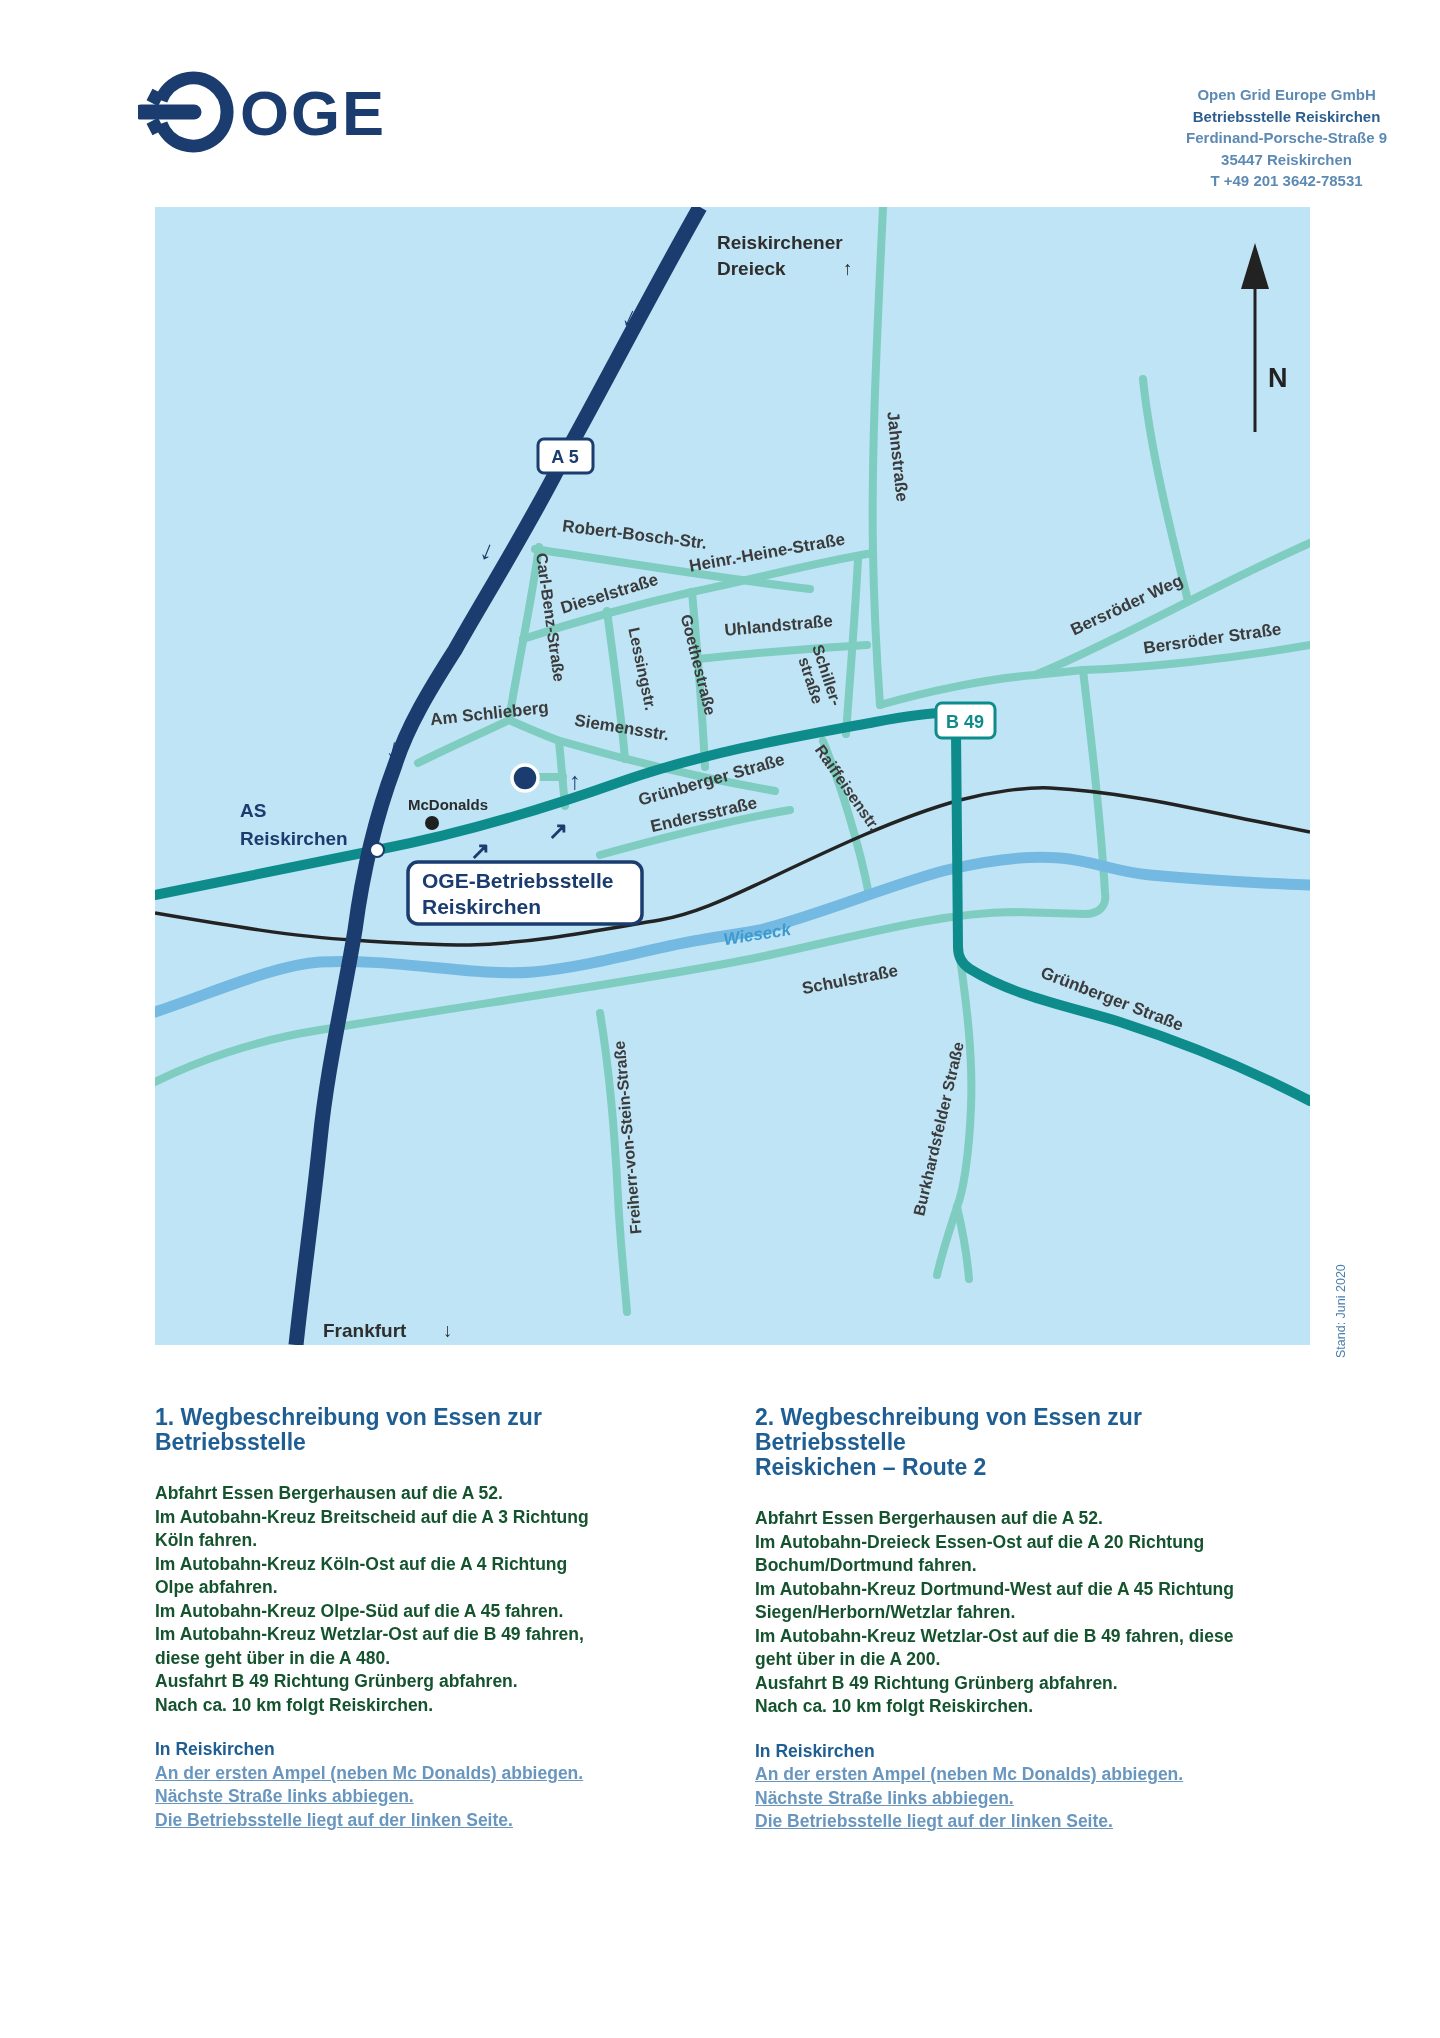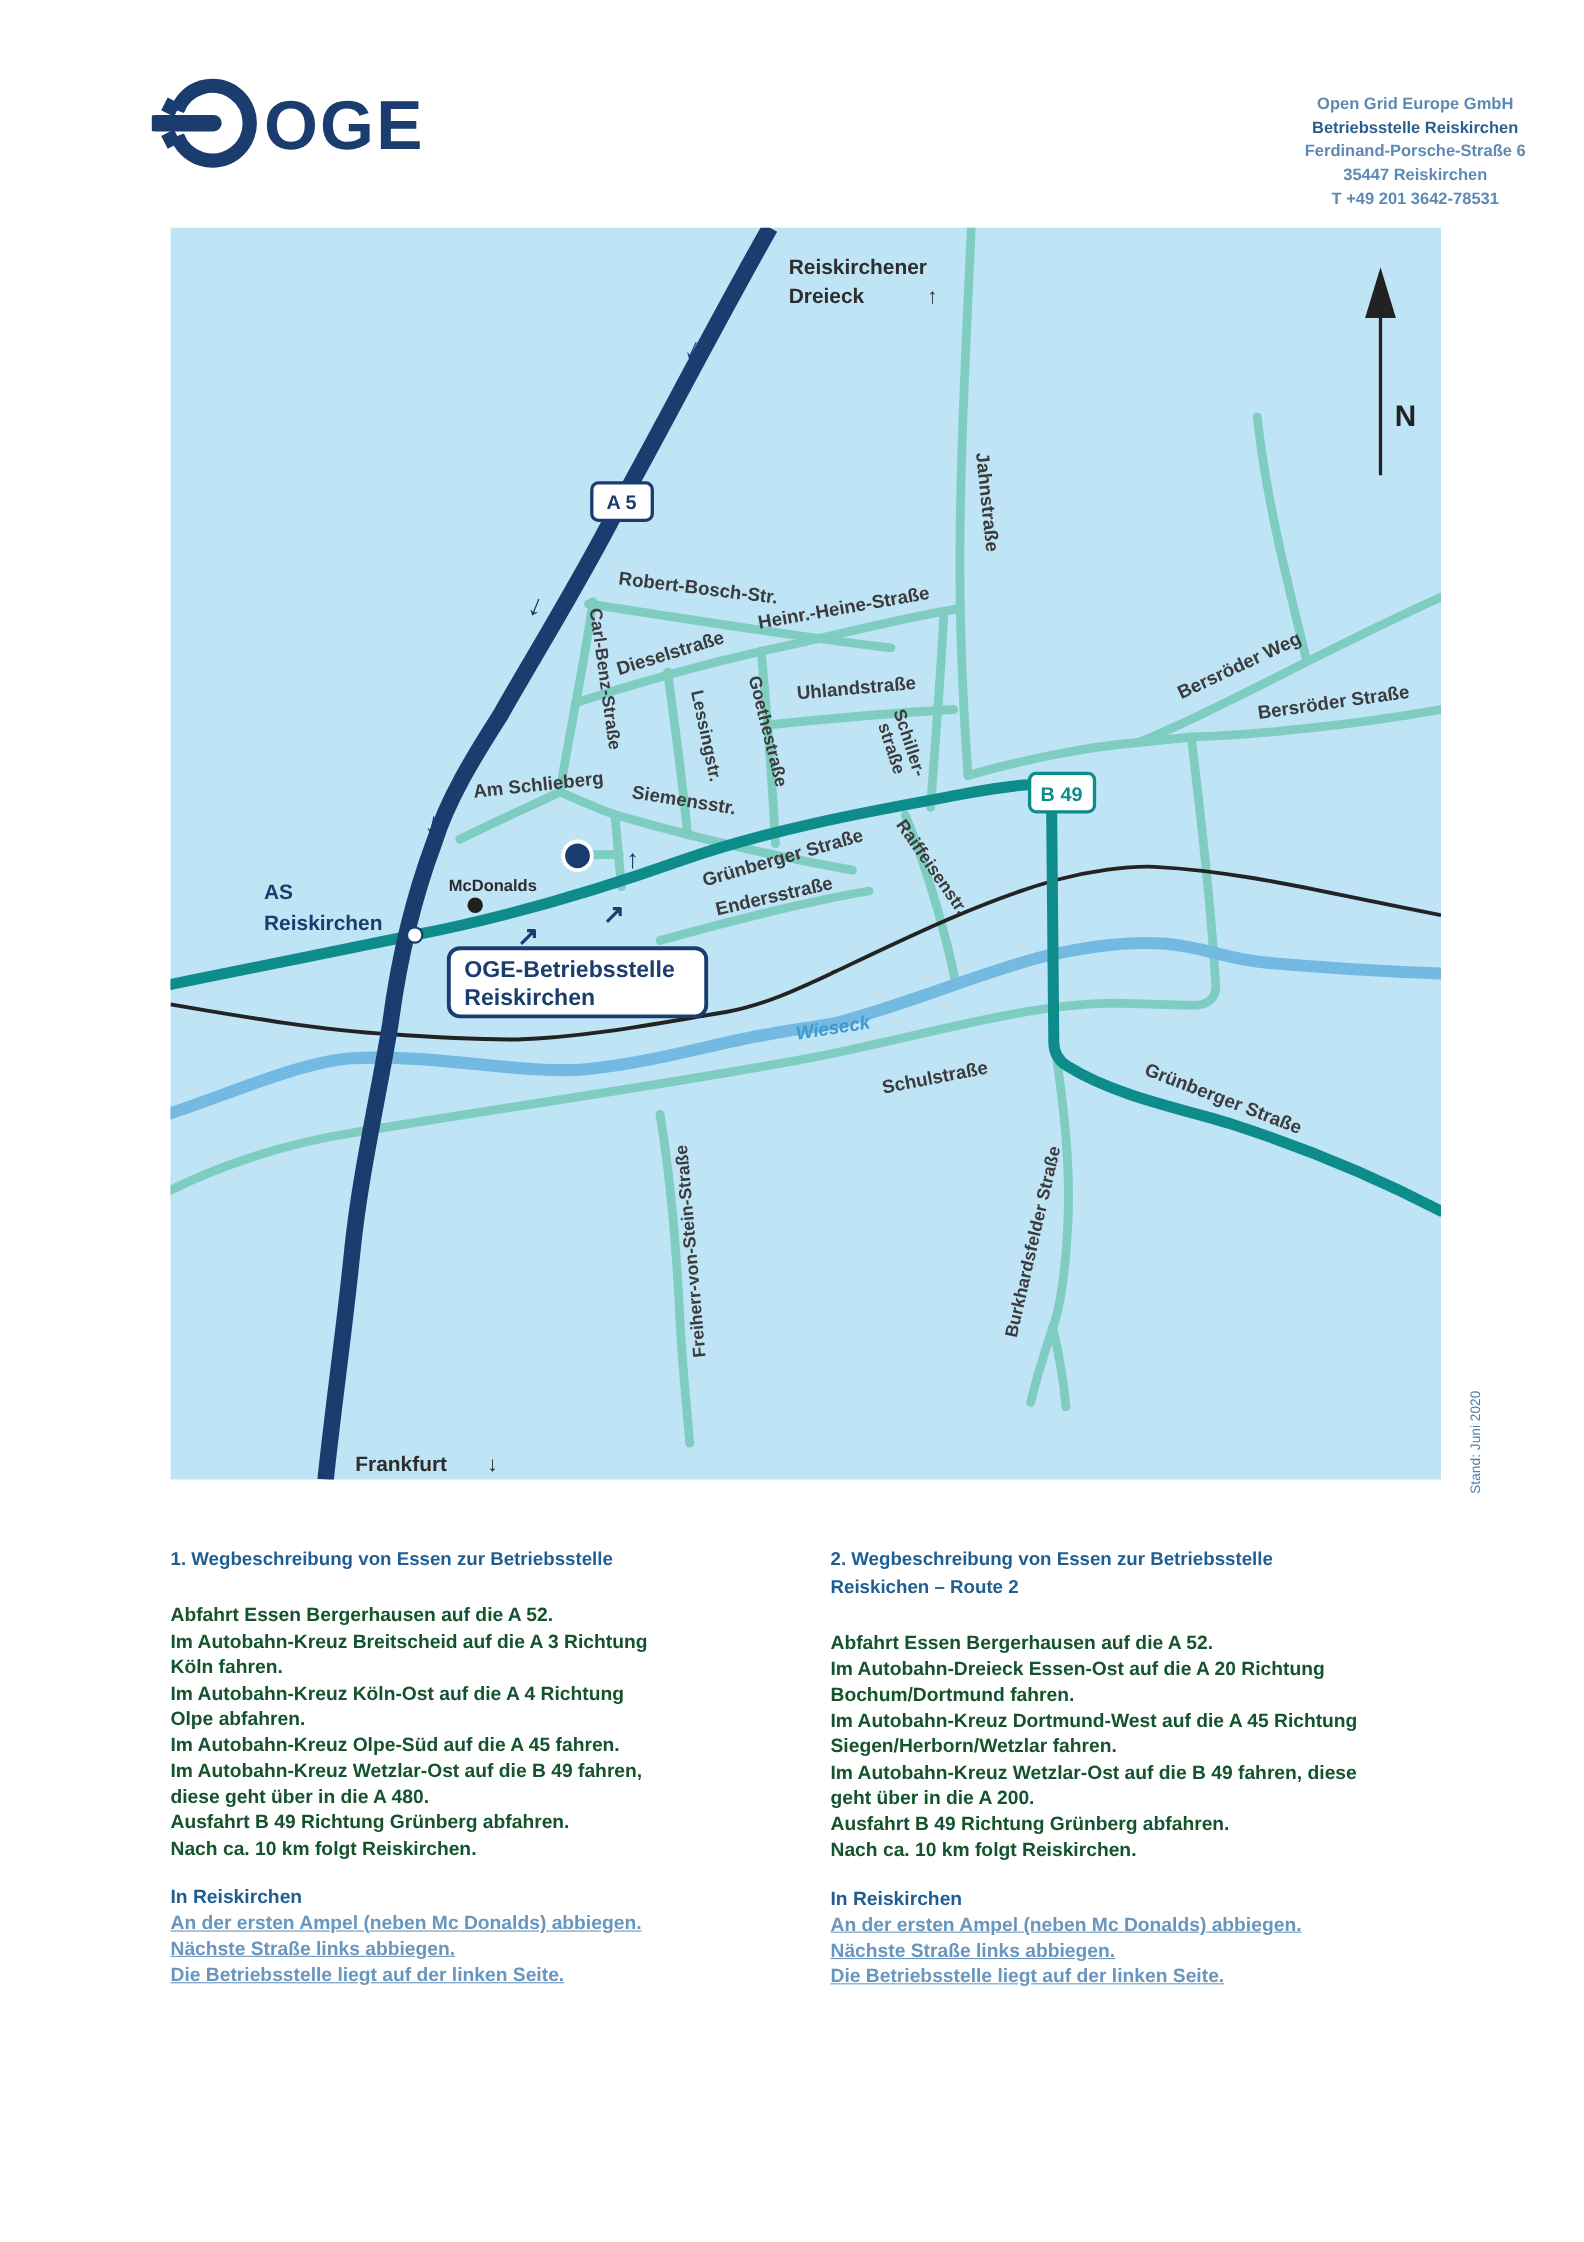--- a/index.html
+++ b/index.html
@@ -24,21 +24,21 @@
   .river-label{fill:#3d9ad1;font-size:17px;font-weight:bold;font-style:italic;}
 
   
   #stand-note{position:absolute;left:1334px;top:1358px;transform:rotate(-90deg);
               transform-origin:0 0;font-size:12.5px;color:#4a7fae;white-space:nowrap;}
 
   
   .route-col{position:absolute;top:1405px;width:530px;}
   #route1{left:155px;width:480px;}
   #route2{left:755px;width:540px;}
-  .route-title{color:#1f5e93;font-weight:bold;font-size:17px;line-height:25px;}
+  .route-title{color:#1f5e93;font-weight:bold;font-size:23px;line-height:25px;}
   .route-body{margin-top:27px;color:#14532d;font-size:17.5px;line-height:23.5px;font-weight:700;}
   .route-sub{margin-top:21px;color:#1f5e93;font-weight:bold;font-size:17.5px;line-height:23.5px;}
   .route-subbody{color:#6896be;font-size:17.5px;line-height:23.5px;font-weight:600;text-decoration:underline;}
 </style>
 </head>
 <body>
 
 <div id="page">
 
   <div id="logo">
@@ -47,21 +47,21 @@
       <line x1="23.1" y1="36.4" x2="11.5" y2="30.5" stroke="#1a3c6e" stroke-width="13"></line>
       <line x1="23.1" y1="59.6" x2="11.5" y2="65.5" stroke="#1a3c6e" stroke-width="13"></line>
       <line x1="3" y1="48" x2="56" y2="48" stroke="#1a3c6e" stroke-width="15" stroke-linecap="round"></line>
       <text x="102" y="71" font-size="63" font-weight="bold" fill="#1a3c6e" letter-spacing="2">OGE</text>
     </svg>
   </div>
 
   <div id="address">
     <div>Open Grid Europe GmbH</div>
     <div class="addr-bold">Betriebsstelle Reiskirchen</div>
-    <div>Ferdinand-Porsche-Straße 6</div>
+    <div>Ferdinand-Porsche-Straße 9</div>
     <div>35447 Reiskirchen</div>
     <div>T +49 201 3642-78531</div>
   </div>
 
   <div id="map">
     <svg width="1155" height="1138" viewBox="0 0 1155 1138">
 
       <g stroke="#7ecdc0" stroke-width="8" fill="none" stroke-linecap="round">
         <path d="M728,0 C723,110 716,240 718,346 C719,402 722,455 725,498"></path>
         <path d="M725,498 C770,485 830,472 880,468"></path>

